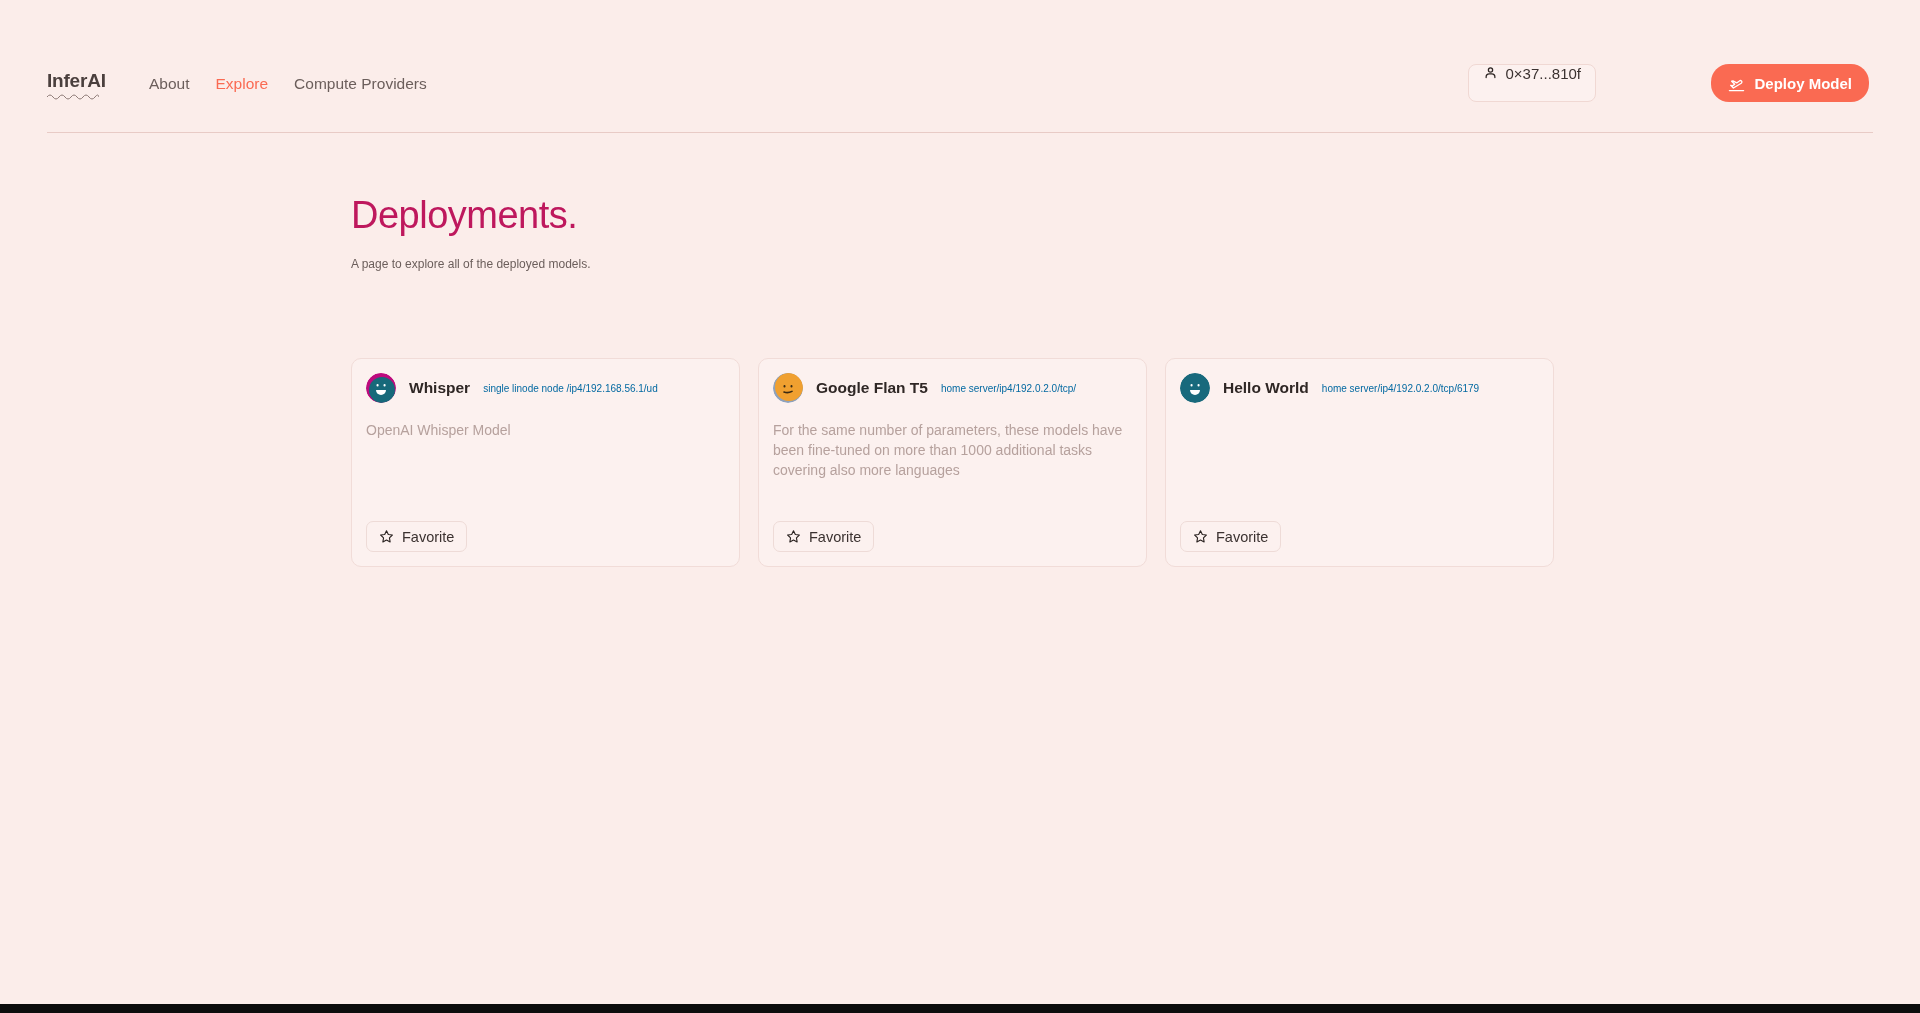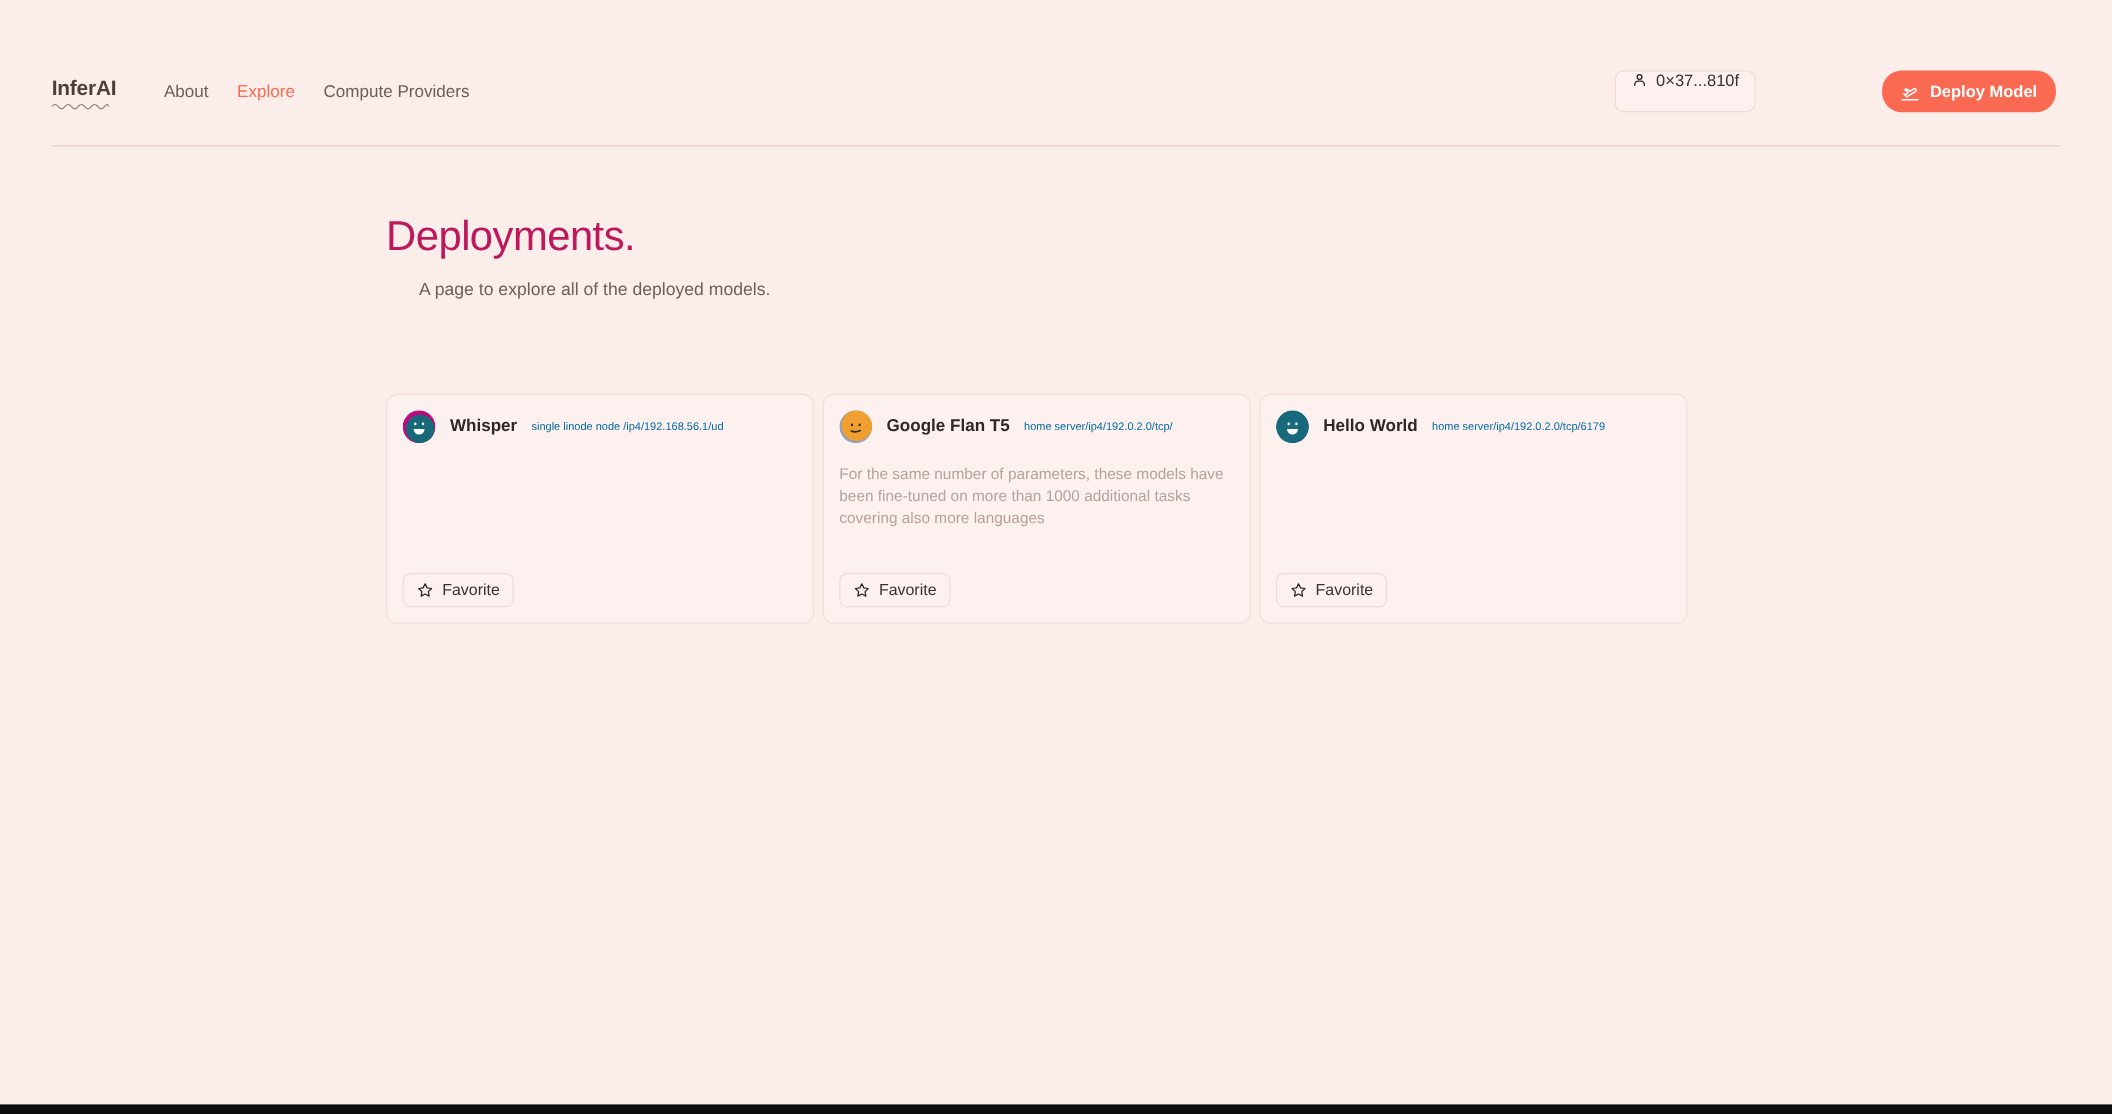--- a/index.html
+++ b/index.html
@@ -46,24 +46,24 @@
     position: absolute; left: 47px; top: 88px; width: 1826px; height: 1px;
     background: #e8cbc6;
   }
 
   
   .head { position: absolute; left: 351px; top: 193px; }
   .title {
     font-size: 38px; font-weight: 400; color: #be185d; letter-spacing: -0.5px;
     line-height: 44px;
   }
-  .subtitle { margin-top: 16px; font-size: 16px; color: #6b5e5b; line-height: 22px; margin-left: 30px; }
+  .subtitle { margin-top: 16px; font-size: 12px; color: #6b5e5b; line-height: 22px; }
 
   
-  .cards { position: absolute; left: 351px; top: 358px; display: flex; gap: 8px; }
+  .cards { position: absolute; left: 351px; top: 358px; display: flex; gap: 18px; }
   .card {
     width: 389px; height: 209px; border: 1px solid #f1dcd8; border-radius: 10px;
     background: #fcf1ef; position: relative; overflow: hidden;
   }
   .card-head { display: flex; align-items: center; gap: 13px; padding: 14px 0 0 14px; }
   .avatar { width: 30px; height: 30px; border-radius: 50%; flex: 0 0 30px; position: relative; overflow: hidden; }
   .avatar svg { display: block; }
   .card-title { font-size: 15.5px; font-weight: 700; color: #2f2725; white-space: nowrap; }
   .card-addr { font-size: 10px; color: #0369a1; white-space: nowrap; }
   .card-desc {
@@ -131,20 +131,21 @@
             <circle cx="15" cy="15" r="15" fill="#bd0a7d"></circle>
             <circle cx="16" cy="17" r="13" fill="#17697a"></circle>
             <rect x="10.5" y="11" width="2.1" height="2.6" rx="1" fill="#ffffff"></rect>
             <rect x="17.5" y="11" width="2.1" height="2.6" rx="1" fill="#ffffff"></rect>
             <path d="M10 17 h10 a5 5 0 0 1 -10 0 z" fill="#ffffff"></path>
           </svg>
         </div>
         <div class="card-title">Whisper</div>
         <div class="card-addr">single linode node /ip4/192.168.56.1/ud</div>
       </div>
+      <div class="card-desc">OpenAI Whisper Model</div>
       <div class="fav-btn">
         <svg width="15" height="15" viewBox="0 0 24 24" fill="none" stroke="#2b2321" stroke-width="1.8" stroke-linejoin="round">
           <path d="M12 2.8l2.9 5.9 6.5.9-4.7 4.6 1.1 6.5-5.8-3.1-5.8 3.1 1.1-6.5L2.6 9.6l6.5-.9z"></path>
         </svg>
         <span class="label">Favorite</span>
       </div>
     </div>
 
     <div class="card">
       <div class="card-head">

